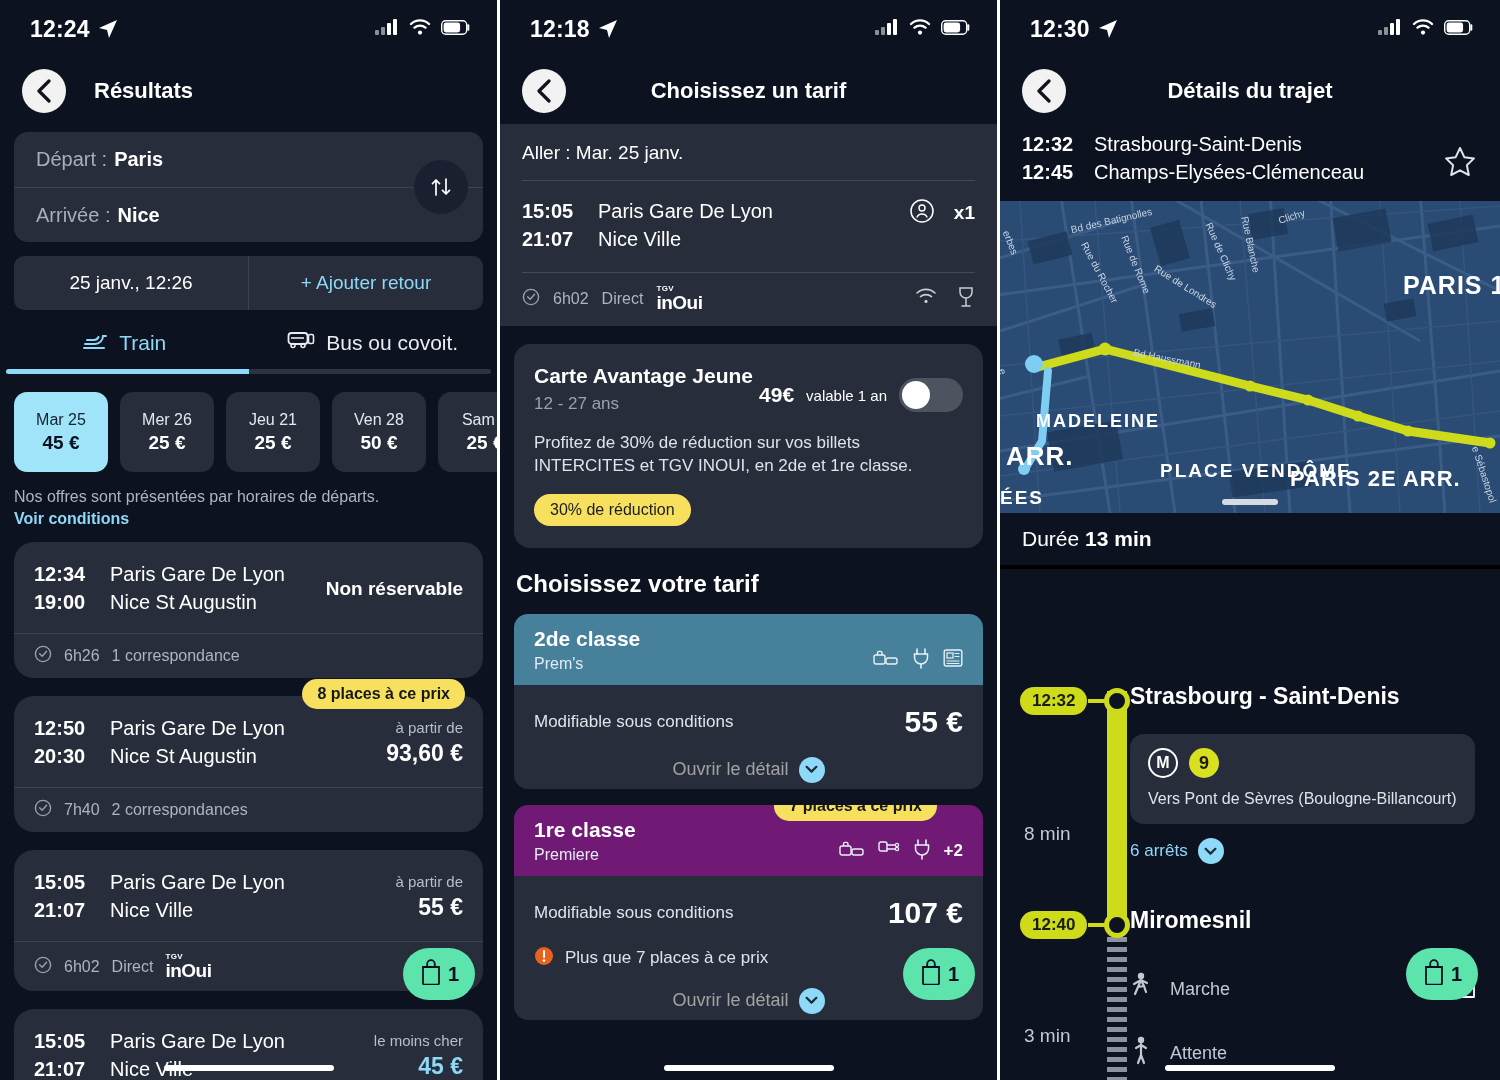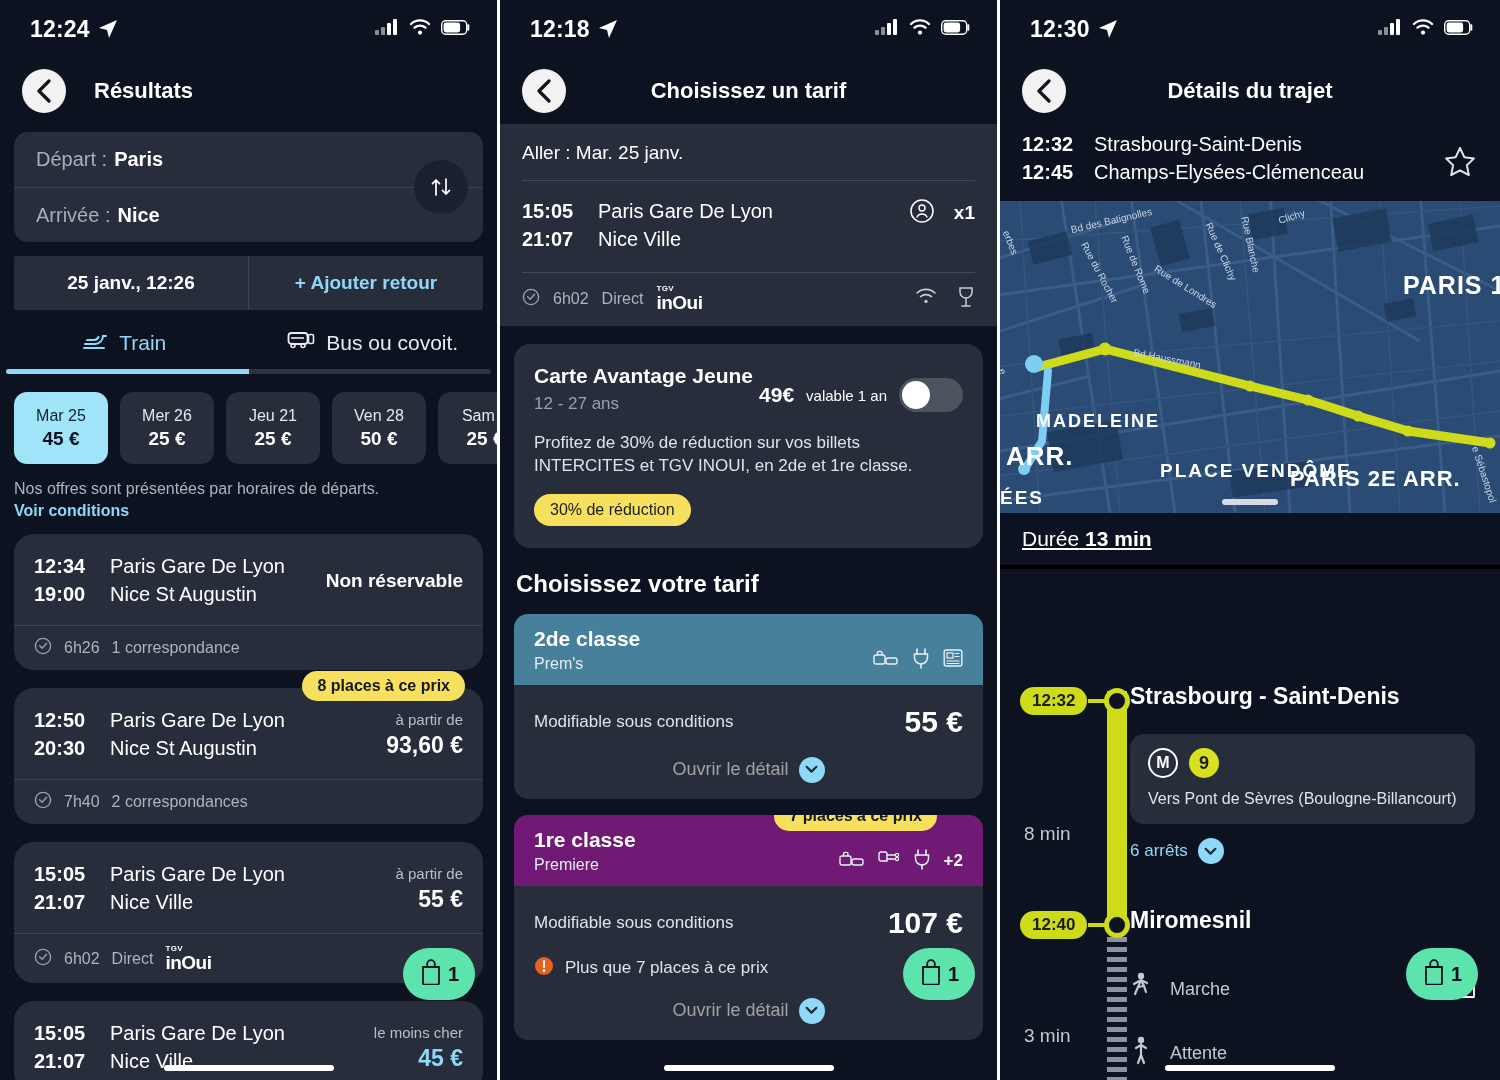--- a/index.html
+++ b/index.html
@@ -33,39 +33,39 @@
   
   .searchbox { margin: 8px 14px 0; background: #272d3a; border-radius: 14px; position: relative; }
   .sb-row { height: 55px; display: flex; align-items: center; padding: 0 22px; }
   .sb-row + .sb-row { border-top: 1px solid #3c4352; }
   .sb-label { color: #a8aebb; font-size: 20px; }
   .sb-value { color: #fff; font-size: 20px; font-weight: bold; margin-left: 7px; }
   .swapbtn { position: absolute; right: 15px; top: 50%; transform: translateY(-50%);
              width: 54px; height: 54px; border-radius: 50%; background: #1b2030;
              display: flex; align-items: center; justify-content: center; }
 
-  .datebar { display: flex; margin: 14px 14px 0; border-radius: 2px; overflow: hidden; font-weight: bold; }
+  .datebar { display: flex; margin: 14px 14px 0; border-radius: 10px; overflow: hidden; }
   .datebar > div { flex: 1; height: 54px; background: #272d3a; display: flex;
                    align-items: center; justify-content: center; font-size: 19px; }
   .datebar > div:first-child { color: #fff; border-right: 1px solid #3c4352; }
   .datebar > div:last-child { color: #8ed8f8; }
 
   
   .tabs { display: flex; margin-top: 20px; }
   .tab { flex: 1; display: flex; align-items: center; justify-content: center; gap: 11px;
          padding-bottom: 14px; font-size: 21px; }
   .tab.active { color: #8ed8f8; }
   .tab.inactive { color: #e9ecf2; }
   .tabline { height: 5px; display: flex; margin: 0 6px; border-radius: 3px; overflow: hidden; }
   .tabline .on { flex: 1; background: #8ed8f8; }
   .tabline .off { flex: 1; background: #2b3240; }
 
   
   .chips { display: flex; gap: 12px; padding: 18px 14px 0; }
-  .chip { width: 94px; flex: 0 0 94px; height: 72px; border-radius: 13px; background: #272d3a;
+  .chip { width: 94px; flex: 0 0 94px; height: 80px; border-radius: 13px; background: #272d3a;
           display: flex; flex-direction: column; align-items: center; justify-content: center; }
   .chip .d { font-size: 16px; color: #e4e8ef; }
   .chip .p { font-size: 19px; font-weight: bold; color: #fff; margin-top: 3px; }
   .chip.active { background: #9fe4f8; }
   .chip.active .d { color: #123; }
   .chip.active .p { color: #0b1020; }
 
   .notice { padding: 16px 14px 0; }
   .notice .t { color: #aeb4c0; font-size: 16px; }
   .notice .l { color: #8ed8f8; font-size: 16px; font-weight: bold; margin-top: 4px; }
@@ -128,21 +128,21 @@
           font-size: 16px; padding: 7px 16px; border-radius: 16px; }
 
   .sect-title { color: #fff; font-size: 24px; font-weight: bold; padding: 22px 16px 0; }
 
   .fare { margin: 16px 14px 0; border-radius: 14px; overflow: hidden; position: relative; }
   .fare-head { padding: 13px 20px 12px; display: flex; align-items: flex-end; }
   .fare-head .cls { color: #fff; font-size: 21px; font-weight: bold; }
   .fare-head .sub { color: #e3ecf2; font-size: 16px; margin-top: 4px; }
   .fare-icons { margin-left: auto; display: flex; align-items: center; gap: 13px; }
   .fare-icons .plus { color: #fff; font-size: 17px; font-weight: bold; }
-  .fare-body { background: #272d3a; padding: 20px 20px 16px; }
+  .fare-body { background: #272d3a; padding: 20px 20px 6px; }
   .fare-row { display: flex; align-items: center; }
   .fare-cond { color: #dfe3ea; font-size: 17px; }
   .fare-price { margin-left: auto; color: #fff; font-size: 30px; font-weight: bold; }
   .warn { display: flex; align-items: center; gap: 11px; margin-top: 16px; }
   .warn .t { color: #dfe3ea; font-size: 17px; }
   .detail { display: flex; align-items: center; justify-content: center; gap: 10px;
             margin-top: 18px; }
   .detail .t { color: #a3a3a3; font-size: 18px; }
   .chev { width: 26px; height: 26px; border-radius: 50%; background: #8ed8f8;
           display: flex; align-items: center; justify-content: center; }
@@ -154,21 +154,21 @@
   .trip-stn { color: #fff; font-size: 20px; margin-left: 10px; }
   .star { position: absolute; right: 24px; top: 22px; }
 
   .map { height: 312px; position: relative; background: #1f3a5f; overflow: hidden; }
   .maplbl { position: absolute; color: #fff; font-weight: bold; white-space: nowrap; }
   .street { position: absolute; color: #c9d6e6; font-size: 10px; white-space: nowrap; }
   .grabber { position: absolute; left: 50%; transform: translateX(-50%); bottom: 8px;
              width: 56px; height: 6px; border-radius: 3px; background: #d6dbe3; }
 
   .duration { background: #0d1220; padding: 14px 22px 14px; color: #fff;
-              font-size: 21px; border-bottom: 4px solid #000; text-decoration: underline; }
+              font-size: 21px; border-bottom: 4px solid #000; }
   .duration b { font-weight: bold; }
 
   .timeline { position: relative; padding: 22px 0 0; }
   .tl-row { display: flex; position: relative; min-height: 40px; }
   .tl-left { width: 130px; flex: 0 0 130px; position: relative; }
   .tl-body { flex: 1; padding-right: 18px; }
   .tl-stop { color: #fff; font-size: 23px; font-weight: bold; }
   .timebadge { position: absolute; left: 20px; height: 28px; border-radius: 14px;
                display: flex; align-items: center; padding: 0 12px;
                color: #1a1c0a; font-size: 17px; font-weight: bold; }

